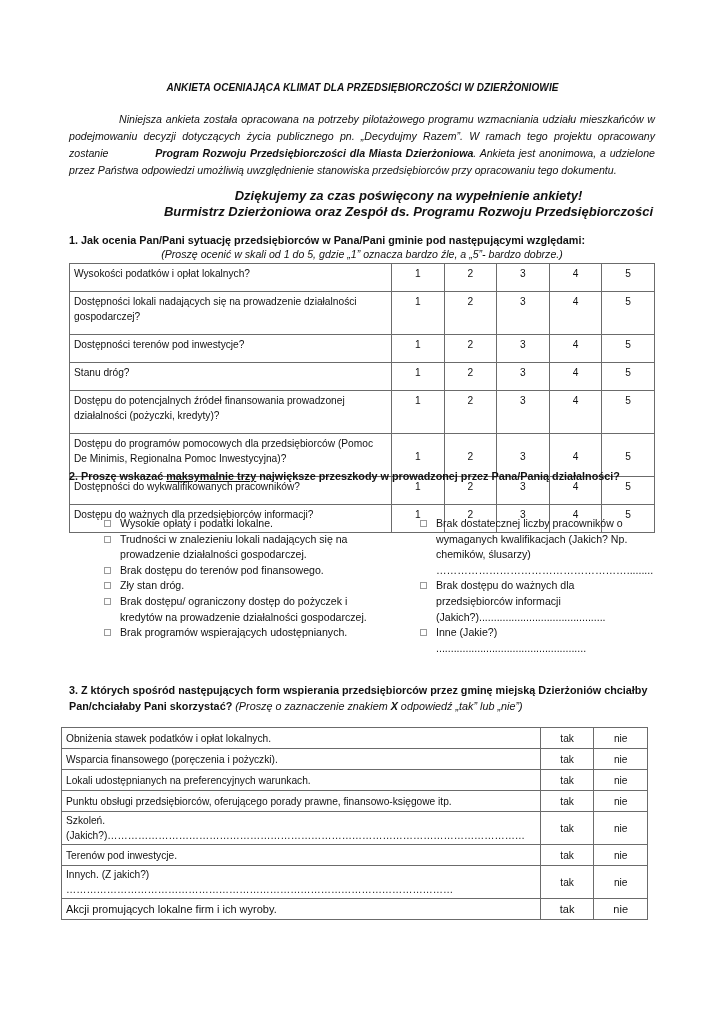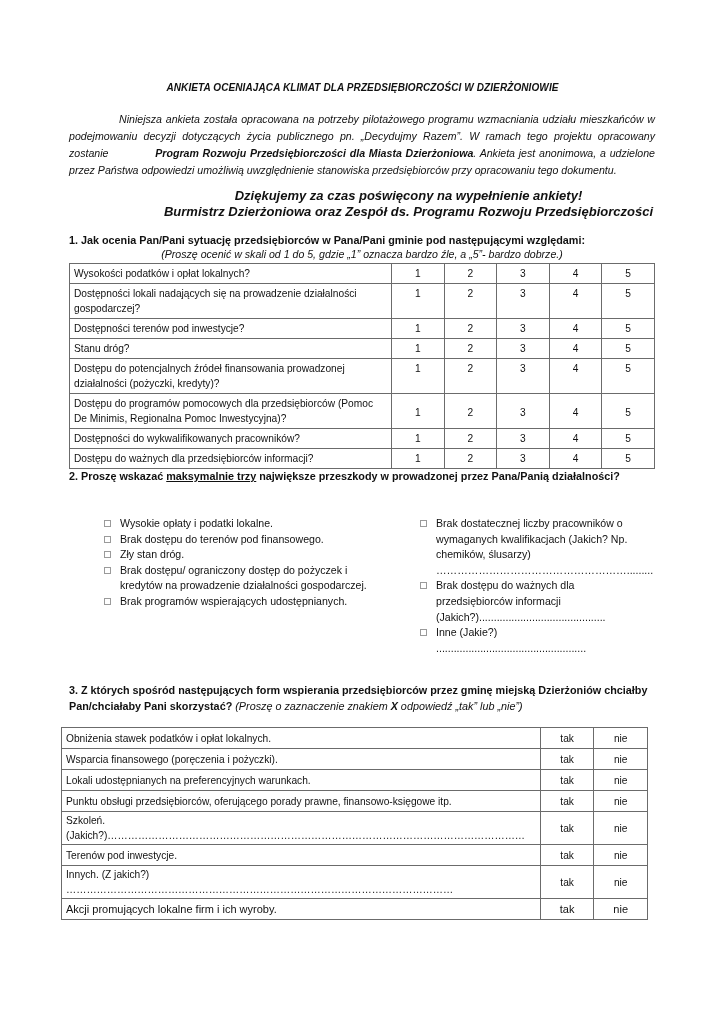--- a/index.html
+++ b/index.html
@@ -27,21 +27,21 @@
     }
     .q-head i { font-weight: normal; }
     .q-head u { text-decoration: underline; }
     .q1-sub {
       position: absolute; left: 69px; width: 586px; top: 248px; text-align: center;
       font-size: 10.6px; font-style: italic;
     }
     table { border-collapse: collapse; position: absolute; font-size: 10.2px; }
     td { border: 1px solid #6b6b6b; padding: 0 4px; line-height: 15px; }
     #t1 { left: 69px; top: 263px; width: 586px; }
-    #t1 td.lbl { width: 297px; padding-top: 2px; padding-bottom: 2px; vertical-align: top; margin-left: 12px; }
+    #t1 td.lbl { width: 297px; padding-top: 2px; padding-bottom: 10px; vertical-align: top; margin-left: 12px; }
     #t1 td.n { text-align: center; width: 41px; vertical-align: top; padding-top: 2px; }
     #t1 tr.mid td.n { vertical-align: middle; }
     #t3 { left: 61px; top: 727px; width: 587px; font-size: 10.2px; }
     #t3 td { height: 18px; padding-top: 1px; padding-bottom: 1px; }
     #t3 td.lbl { width: 470px; }
     #t3 td.yn { text-align: center; width: 45px; }
     #t3 tr:last-child td { font-size: 11px; }
     .list { position: absolute; list-style: none; margin: 0; padding: 0; font-size: 10.6px; line-height: 15.6px; }
     .list li { position: relative; padding-left: 18px; }
     .chk {
@@ -134,20 +134,21 @@
           <td class="n">4</td>
           <td class="n">5</td>
         </tr>
       </tbody>
   </table>
 
   <div class="q-head" style="top:468px;"><span>2. Proszę wskazać </span><u>maksymalnie trzy</u><span> największe przeszkody w prowadzonej przez Pana/Panią działalności?</span></div>
 
   <ul class="list" id="list-left">
       <li><span class="chk"></span><span>Wysokie opłaty i podatki lokalne.</span></li>
+      <li><span class="chk"></span><span>Trudności w znalezieniu lokali nadających się na prowadzenie działalności gospodarczej.</span></li>
       <li><span class="chk"></span><span>Brak dostępu do terenów pod finansowego.</span></li>
       <li><span class="chk"></span><span>Zły stan dróg.</span></li>
       <li><span class="chk"></span><span>Brak dostępu/ ograniczony dostęp do pożyczek i kredytów na prowadzenie działalności gospodarczej.</span></li>
       <li><span class="chk"></span><span>Brak programów wspierających udostępnianych.</span></li>
     </ul>
   <ul class="list" id="list-right">
       <li><span class="chk"></span><span>Brak dostatecznej liczby pracowników o wymaganych kwalifikacjach (Jakich? Np. chemików, ślusarzy) ……………………………………………….........</span></li>
       <li><span class="chk"></span><span>Brak dostępu do ważnych dla przedsiębiorców informacji (Jakich?)...........................................</span></li>
       <li><span class="chk"></span><span>Inne (Jakie?) ...................................................</span></li>
     </ul>

